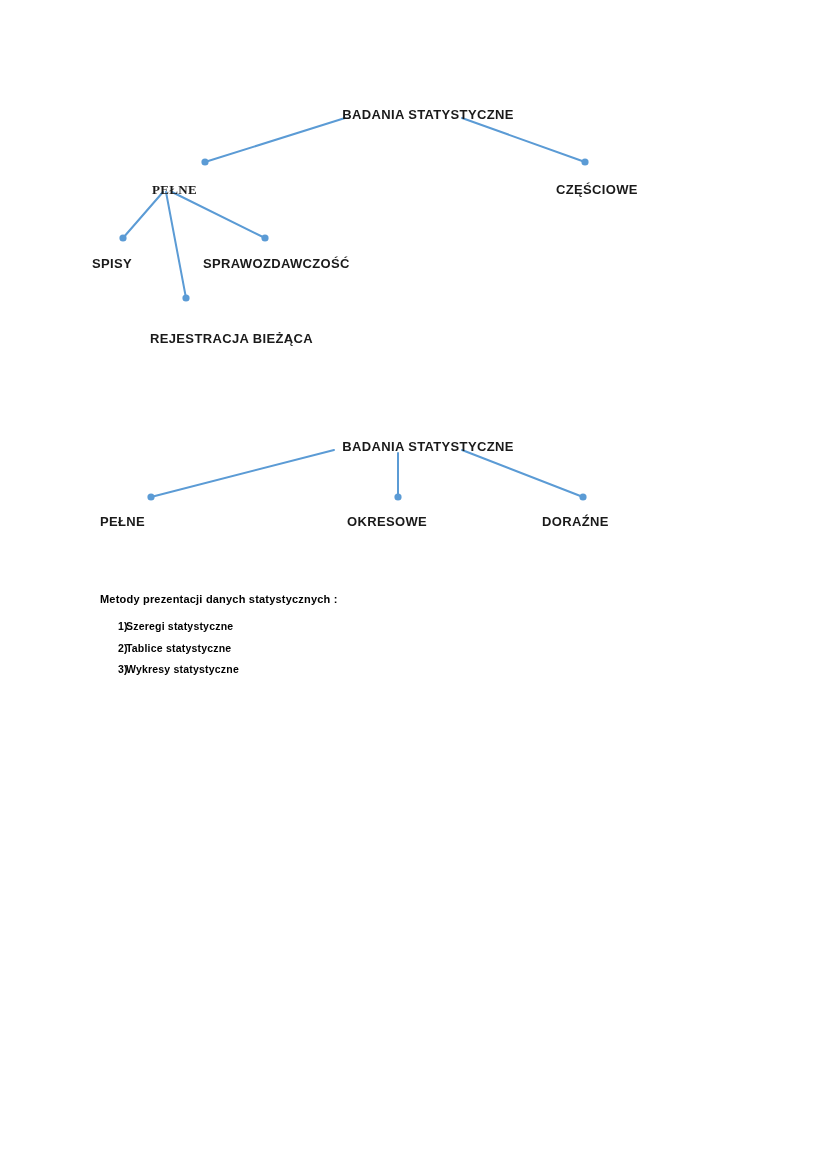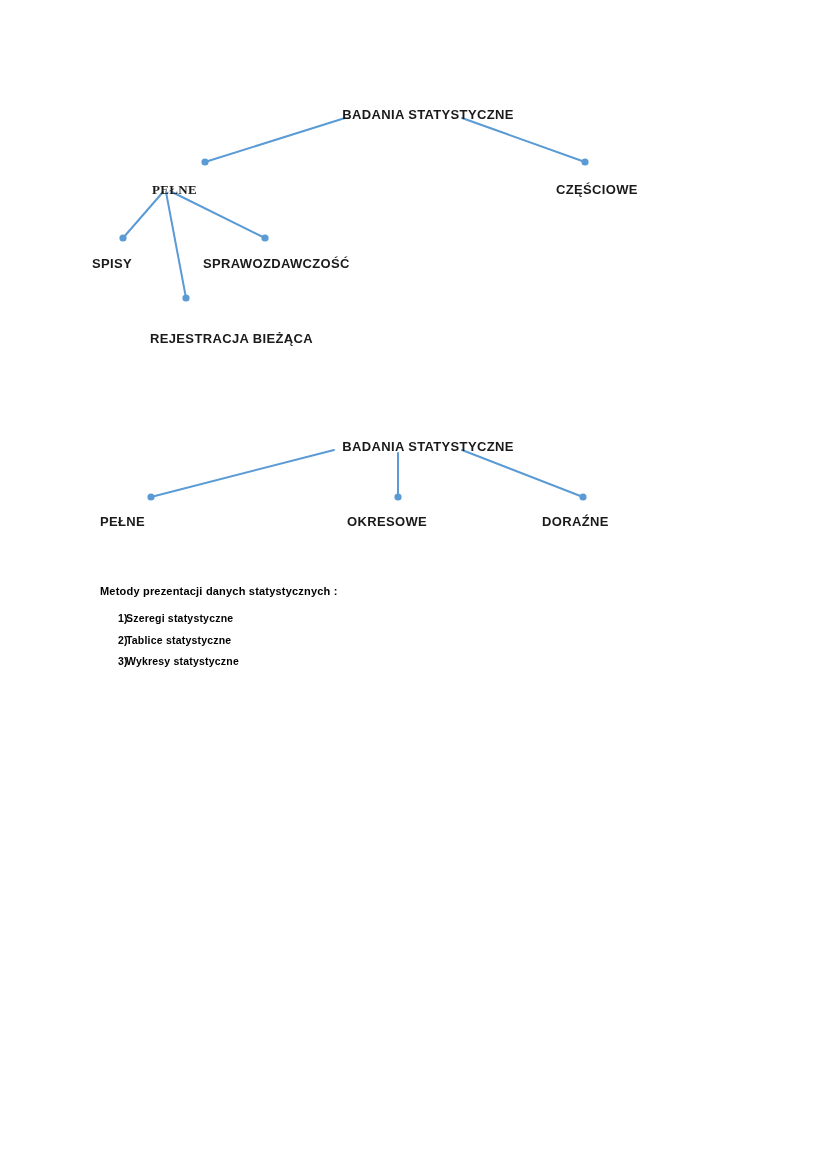--- a/index.html
+++ b/index.html
@@ -54,21 +54,21 @@
   #prose {
     position: absolute;
     left: 100px;
     top: 585px;
     width: 640px;
   }
   #prose-heading {
     font-size: 11px;
     font-weight: bold;
     letter-spacing: 0.2px;
-    margin: 0 0 14px 0;
+    margin: 8px 0 14px 0;
     line-height: 1.2;
   }
   #method-list {
     margin: 0;
     padding: 0;
     list-style: none;
   }
   #method-list li {
     display: flex;
     align-items: baseline;

